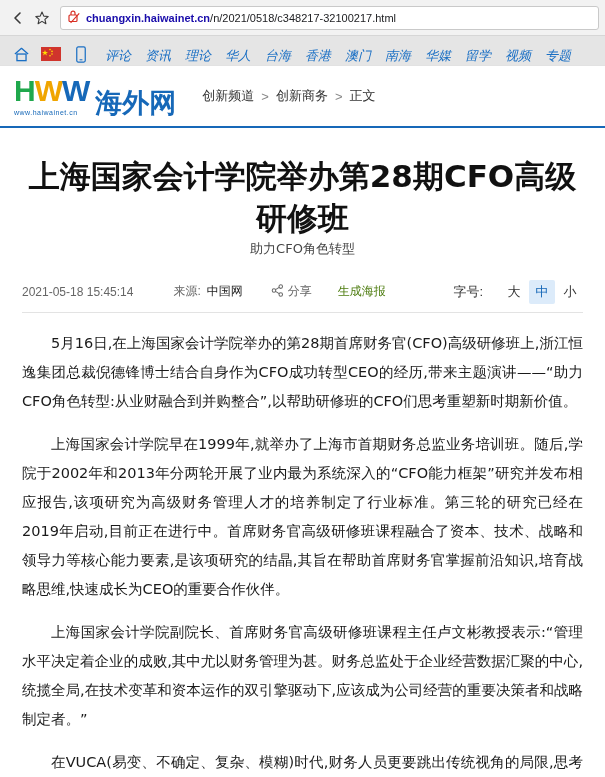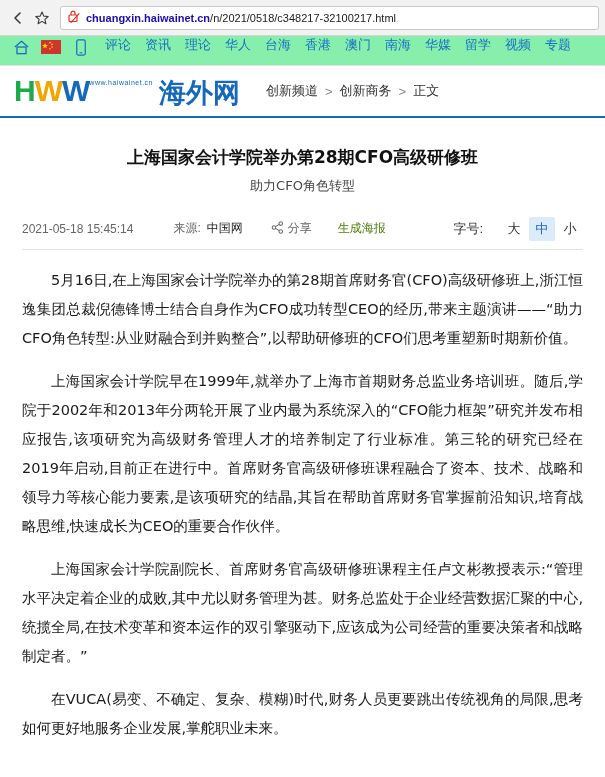--- a/index.html
+++ b/index.html
@@ -73,27 +73,28 @@
   }
   .url-text .host {
     color: #1a0dab;
     font-weight: bold;
   }
   .url-text .path { color: #202124; }
 
   
   .site-nav {
     height: 30px;
-    background: #86efac;
+    background: #e5e5e5;
     border-bottom: 1px solid #e2e2e2;
     display: flex;
-    align-items: flex-start;
+    align-items: flex-end;
     padding: 0 8px;
     box-sizing: border-box;
     gap: 0px;
+    font-style: italic;
   }
   .site-nav .ic {
     width: 26px;
     height: 22px;
     display: flex;
     align-items: center;
     justify-content: center;
     margin-right: 4px;
   }
   .site-nav a {
@@ -134,43 +135,43 @@
     margin-left: 6px;
     line-height: 1;
     font-family: "DejaVu Sans", sans-serif;
   }
   .logo-url {
     font-size: 7px;
     color: #1668b8;
     margin-top: 3px;
     letter-spacing: 0.5px;
   }
-  .logo-col { display:flex; flex-direction: row; }
+  .logo-col { display:flex; flex-direction: column; }
   .breadcrumb {
     margin-left: 26px;
     font-size: 13px;
     color: #333;
     display: flex;
     align-items: center;
     gap: 7px;
   }
   .breadcrumb a { color: #333; text-decoration: none; }
   .breadcrumb .sep { color: #888; }
 
   
   .article {
     padding: 0 22px;
     box-sizing: border-box;
   }
   .headline {
     text-align: center;
-    font-size: 17px;
+    font-size: 31px;
     font-weight: bold;
     color: #111;
-    margin: 28px 0 8px 0;
+    margin: 28px 0 0 0;
     line-height: 1.35;
     font-family: "DejaVu Sans", sans-serif;
   }
   .subhead {
     text-align: center;
     font-size: 13px;
     color: #444;
     font-family: "DejaVu Sans", sans-serif;
   }
   .meta-bar {

